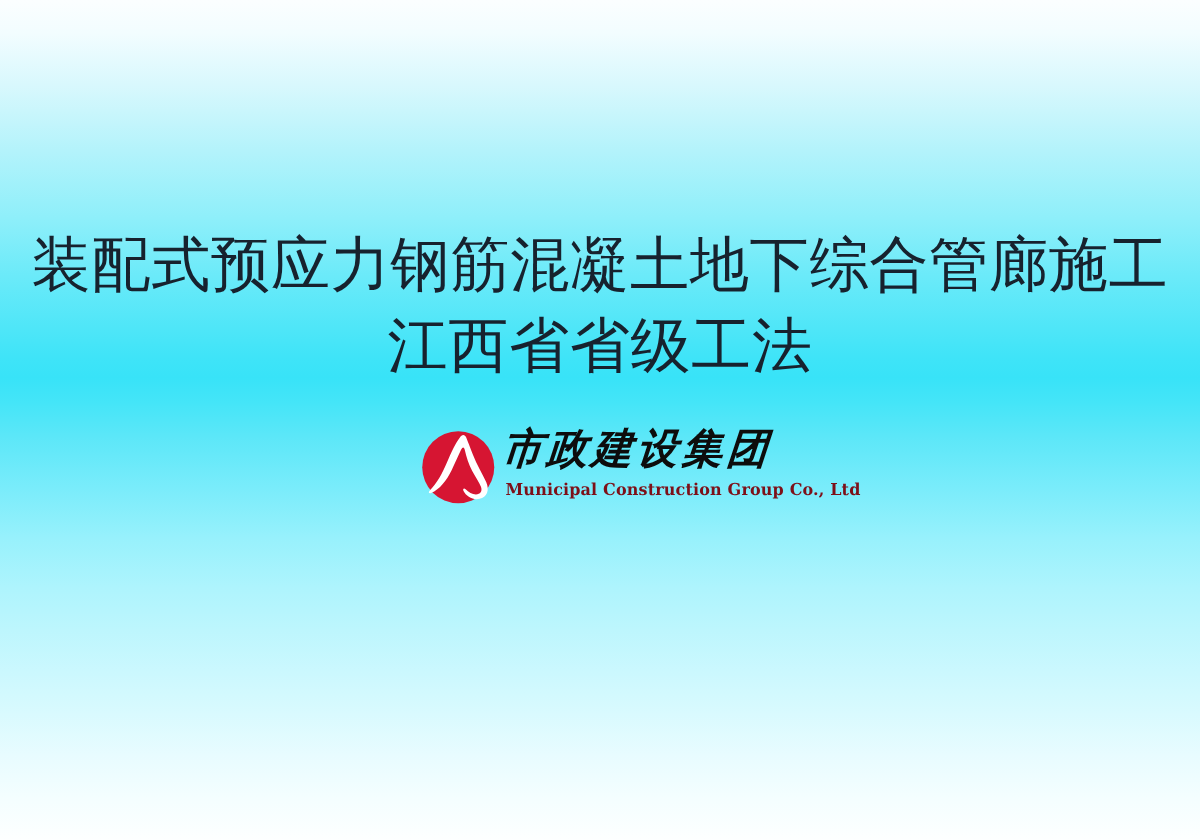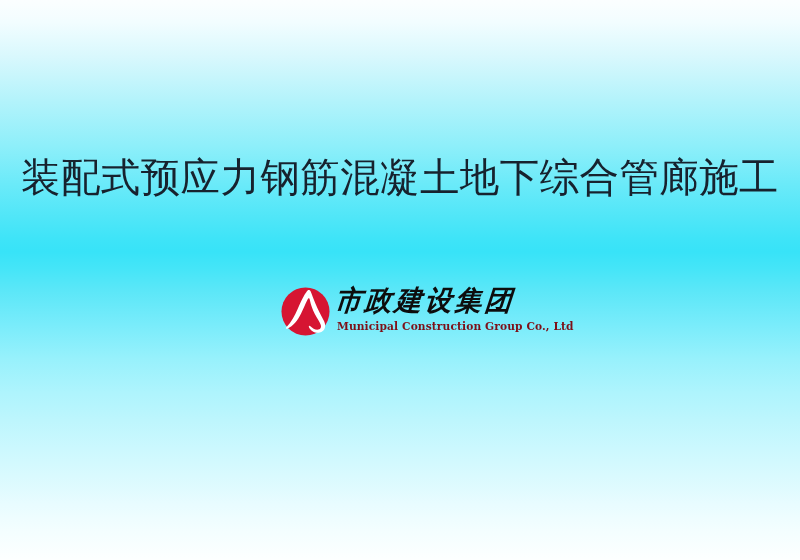--- a/index.html
+++ b/index.html
@@ -130,20 +130,21 @@
     transform-origin: left top;
   }
 </style>
 </head>
 <body>
 
 <div id="slide">
 
   <div id="title-block">
     <span id="title-line-1" class="title-line">装配式预应力钢筋混凝土地下综合管廊施工</span>
+    <span id="title-line-2" class="title-line">江西省省级工法</span>
   </div>
 
   <div id="logo-block">
 
     <div id="logo-emblem">
       <svg width="49" height="49" viewBox="0 0 100 100" aria-hidden="true">
         <circle cx="50" cy="50" r="49" fill="#d61532"></circle>
 
         <path d="M52 10
                  C 47 16, 41 29, 34 45

